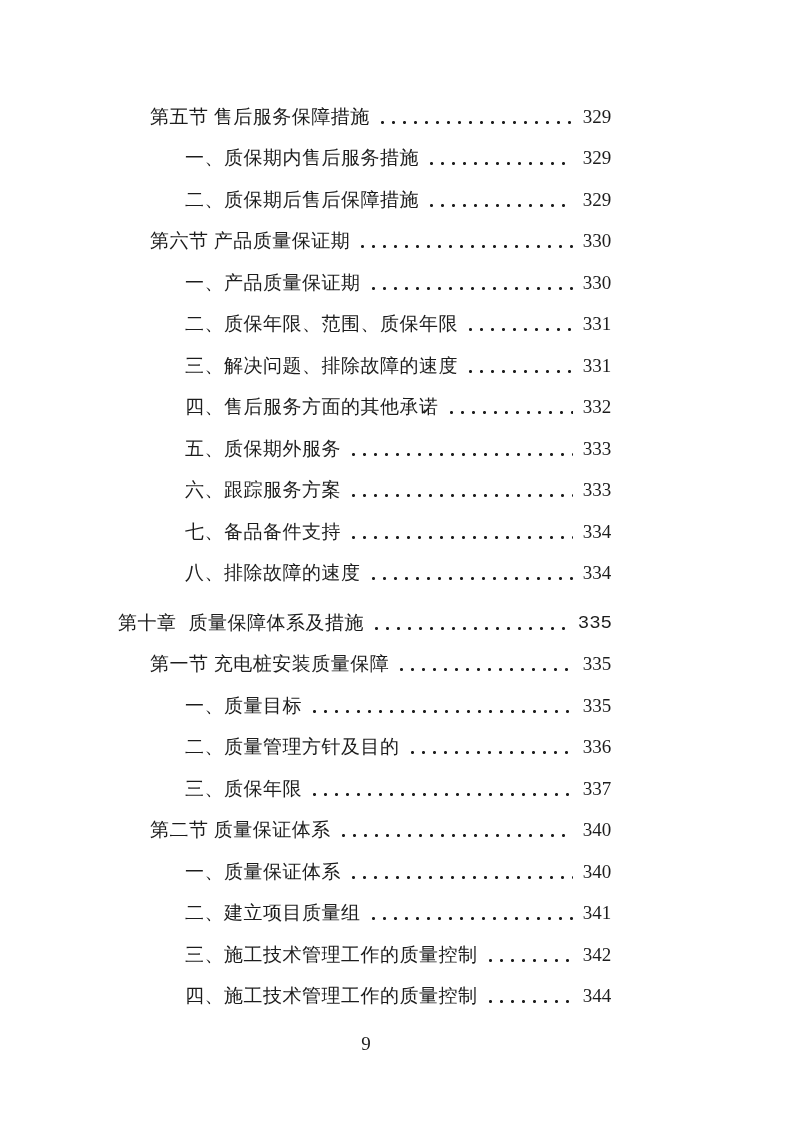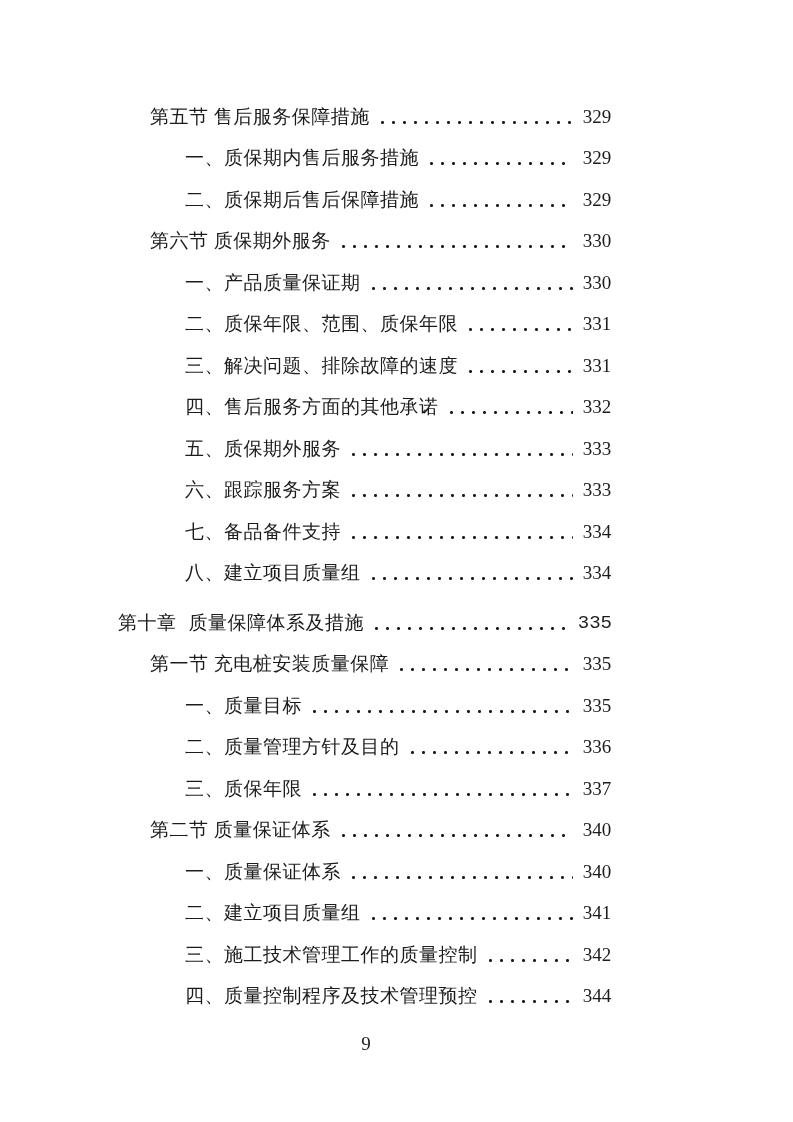--- a/index.html
+++ b/index.html
@@ -84,21 +84,21 @@
       <span class="toc-label">一、质保期内售后服务措施</span>
       <span class="toc-dots"></span>
       <span class="toc-page-num">329</span>
     </div>
       <div class="toc-row sub">
       <span class="toc-label">二、质保期后售后保障措施</span>
       <span class="toc-dots"></span>
       <span class="toc-page-num">329</span>
     </div>
       <div class="toc-row section">
-      <span class="toc-label">第六节 质保期外服务</span>
+      <span class="toc-label">第六节 产品质量保证期</span>
       <span class="toc-dots"></span>
       <span class="toc-page-num">330</span>
     </div>
       <div class="toc-row sub">
       <span class="toc-label">一、产品质量保证期</span>
       <span class="toc-dots"></span>
       <span class="toc-page-num">330</span>
     </div>
       <div class="toc-row sub">
       <span class="toc-label">二、质保年限、范围、质保年限</span>
@@ -124,21 +124,21 @@
       <span class="toc-label">六、跟踪服务方案</span>
       <span class="toc-dots"></span>
       <span class="toc-page-num">333</span>
     </div>
       <div class="toc-row sub">
       <span class="toc-label">七、备品备件支持</span>
       <span class="toc-dots"></span>
       <span class="toc-page-num">334</span>
     </div>
       <div class="toc-row sub">
-      <span class="toc-label">八、建立项目质量组</span>
+      <span class="toc-label">八、排除故障的速度</span>
       <span class="toc-dots"></span>
       <span class="toc-page-num">334</span>
     </div>
       <div class="toc-row chapter">
       <span class="toc-label">第十章 质量保障体系及措施</span>
       <span class="toc-dots"></span>
       <span class="toc-page-num">335</span>
     </div>
       <div class="toc-row section">
       <span class="toc-label">第一节 充电桩安装质量保障</span>
@@ -174,21 +174,21 @@
       <span class="toc-label">二、建立项目质量组</span>
       <span class="toc-dots"></span>
       <span class="toc-page-num">341</span>
     </div>
       <div class="toc-row sub">
       <span class="toc-label">三、施工技术管理工作的质量控制</span>
       <span class="toc-dots"></span>
       <span class="toc-page-num">342</span>
     </div>
       <div class="toc-row sub">
-      <span class="toc-label">四、质量控制程序及技术管理预控</span>
+      <span class="toc-label">四、施工技术管理工作的质量控制</span>
       <span class="toc-dots"></span>
       <span class="toc-page-num">344</span>
     </div>
     </div>
 
   <div class="footer-page-number">9</div>
 
 </div>
 
 </body></html>

